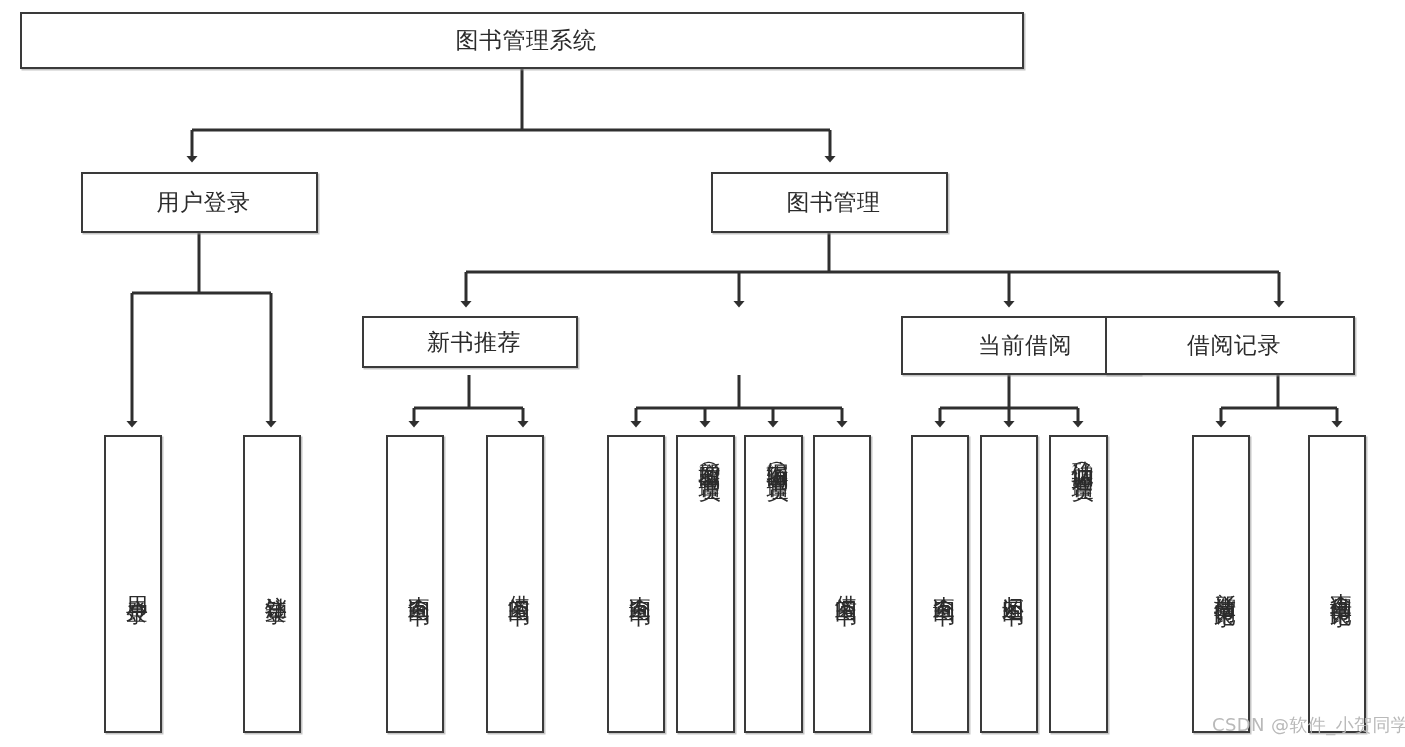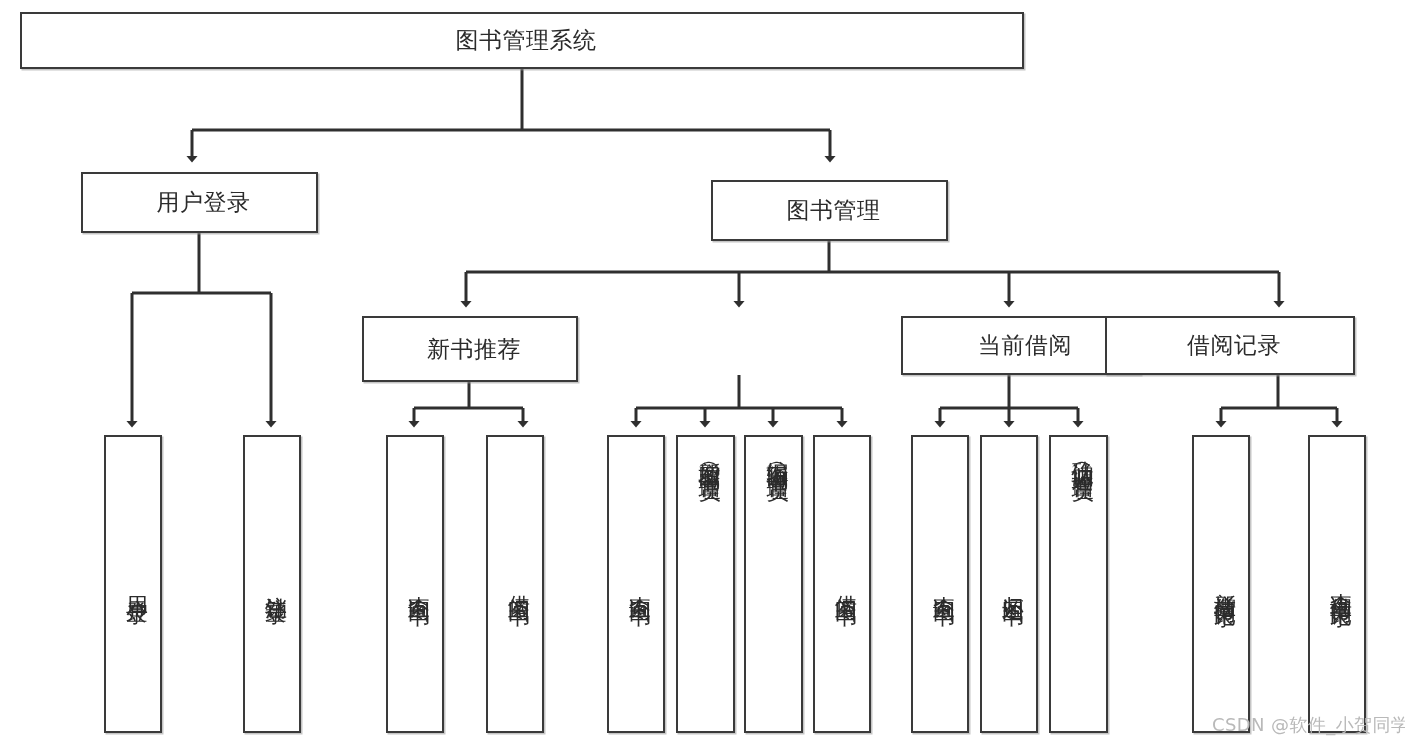--- a/index.html
+++ b/index.html
@@ -135,25 +135,25 @@
   </svg>
 
   <div class="node root h" style="left:20px; top:12px; width:1004px; height:57px;">
     <span class="label">图书管理系统</span>
   </div>
 
   <div class="node h" style="left:81px; top:172px; width:237px; height:61px;">
     <span class="label">用户登录</span>
   </div>
 
-  <div class="node h" style="left:711px; top:180px; width:237px; height:61px;">
+  <div class="node h" style="left:711px; top:172px; width:237px; height:61px;">
     <span class="label">图书管理</span>
   </div>
 
-  <div class="node h" style="left:362px; top:316px; width:216px; height:66px;">
+  <div class="node h" style="left:362px; top:316px; width:216px; height:52px;">
     <span class="label">新书推荐</span>
   </div>
 
 
   <div class="node h" style="left:901px; top:316px; width:240px; height:59px;">
     <span class="label">当前借阅</span>
   </div>
 
   <div class="node h" style="left:1105px; top:316px; width:250px; height:59px;justify-content:center;">
     <span class="label">借阅记录</span>

